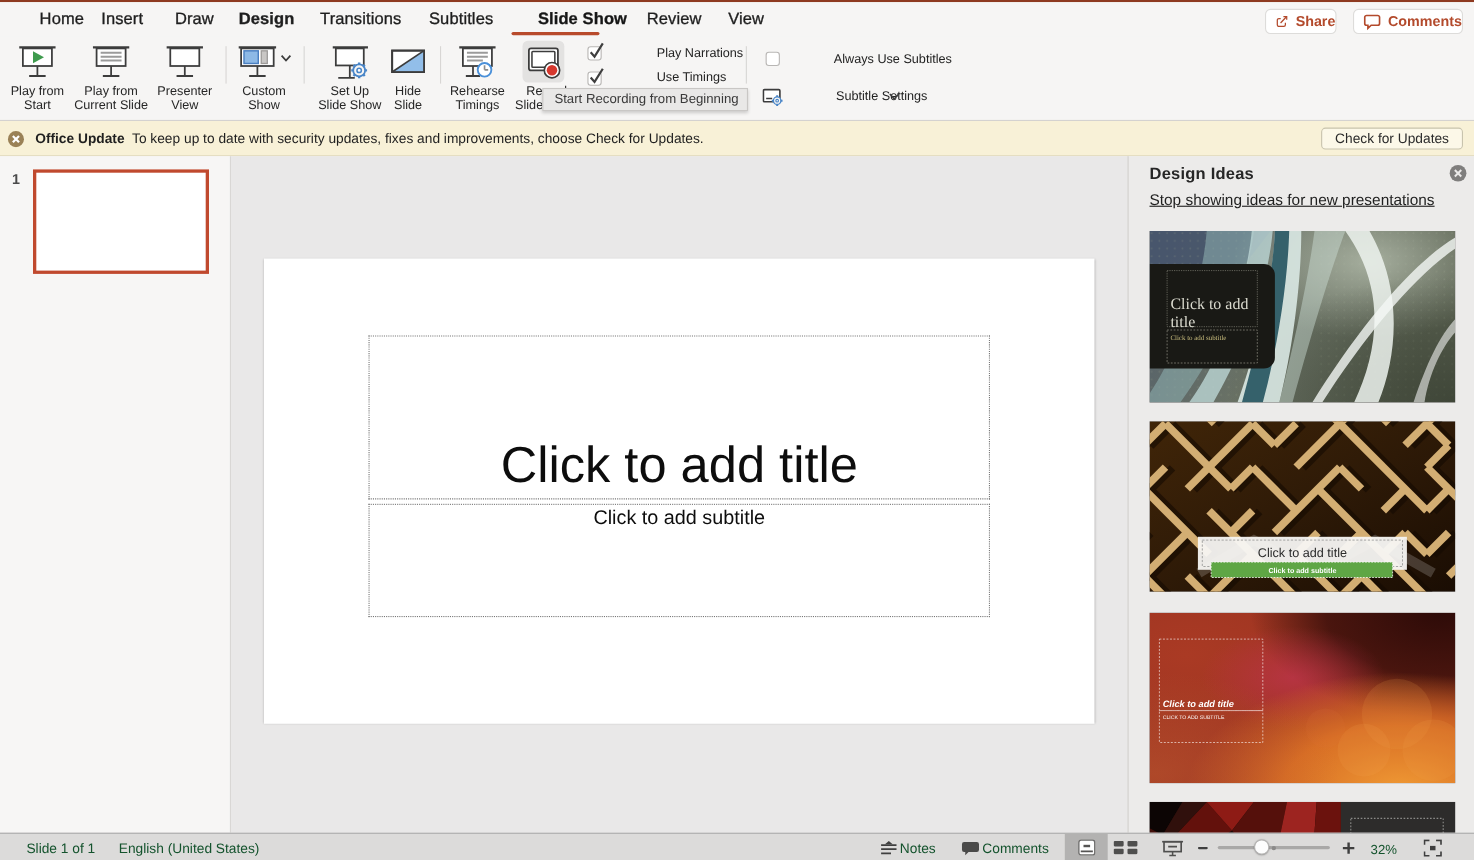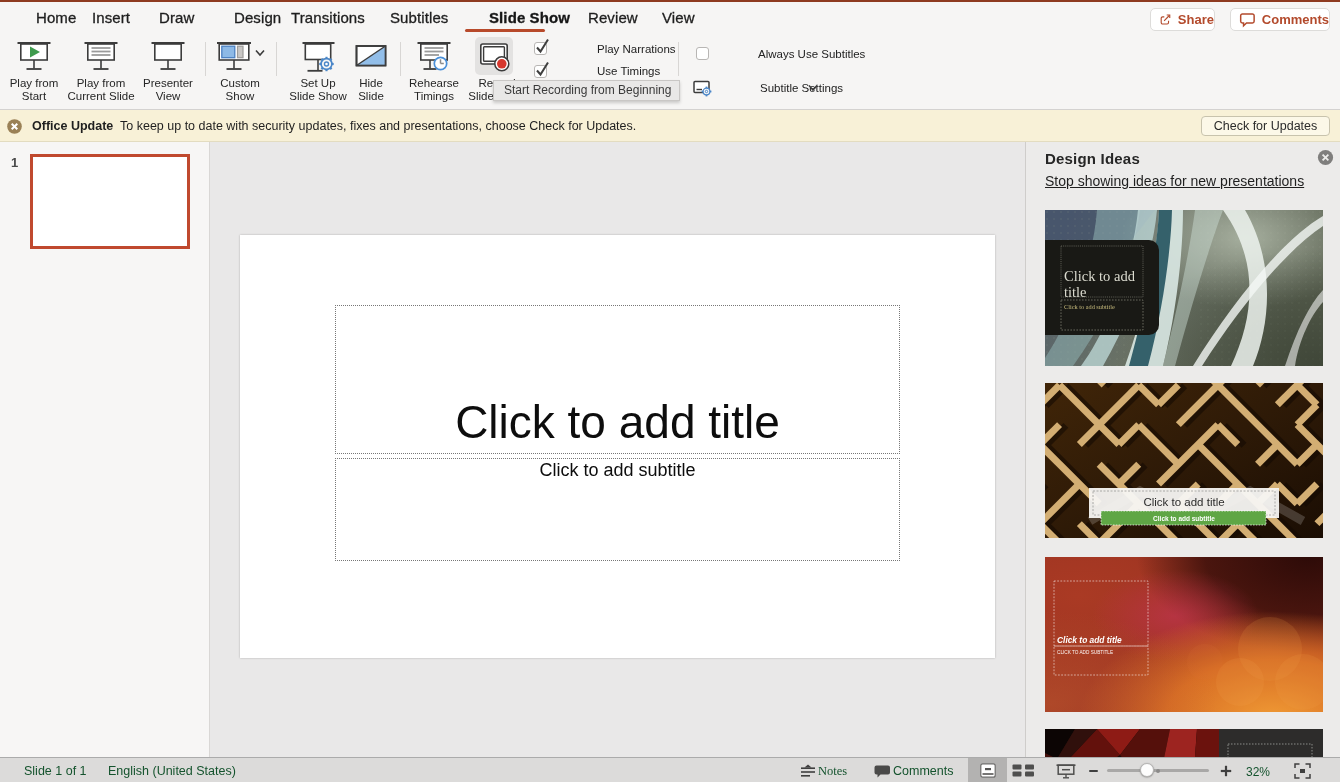--- a/index.html
+++ b/index.html
@@ -35,21 +35,21 @@
 #statusbar .st { position:absolute; top:6px; font-size:12.5px; color:#14532d; }
 .thumb { position:absolute; left:19px; width:278px; background:#888; overflow:hidden; }
 </style>
 </head>
 <body>
 <div class="abs" id="topline"></div>
 <div class="abs" id="menubar">
   <span class="tab" style="left:12px;">Home</span>
   <span class="tab" style="left:68px;">Insert</span>
   <span class="tab" style="left:135px;">Draw</span>
-  <span class="tab" style="left:210px;">Design</span>
+  <span class="tab" style="left:193px;font-weight:bold;">Design</span>
   <span class="tab" style="left:267px;">Transitions</span>
   <span class="tab" style="left:366px;">Subtitles</span>
   <span class="tab sel" style="left:465px;">Slide Show</span>
   <span class="tab" style="left:564px;">Review</span>
   <span class="tab" style="left:638px;">View</span>
   <div class="abs" id="tabunderline"></div>
   <div class="topbtn" style="left:1150px; width:65px;">
     <svg style="margin-left:8px;" width="17" height="17" viewBox="0 0 17 17">
       <path d="M7,5 H4.8 A1.9,1.9 0 0 0 2.9,6.9 V12.6 A1.9,1.9 0 0 0 4.8,14.5 H10.7 A1.9,1.9 0 0 0 12.6,12.6 V10.2" fill="none" stroke="#b34a2c" stroke-width="1.5"></path>
       <line x1="6.8" y1="10.3" x2="13.6" y2="3.2" stroke="#b34a2c" stroke-width="1.5"></line>
@@ -204,21 +204,21 @@
 
   <div class="abs" id="tooltip">Start Recording from Beginning</div>
 </div>
 <div class="abs" id="notify">
   <svg style="position:absolute; left:7px; top:9px;" width="15" height="15" viewBox="0 0 15 15">
     <circle cx="7.5" cy="7.5" r="7.3" fill="#9a8156"></circle>
     <line x1="4.7" y1="4.7" x2="10.3" y2="10.3" stroke="#fff" stroke-width="2"></line>
     <line x1="10.3" y1="4.7" x2="4.7" y2="10.3" stroke="#fff" stroke-width="2"></line>
   </svg>
   <span class="txt" style="left:32px; font-weight:bold;">Office Update</span>
-  <span class="txt" style="left:120px;">To keep up to date with security updates, fixes and presentations, choose Check for Updates.</span>
+  <span class="txt" style="left:120px;">To keep up to date with security updates, fixes and improvements, choose Check for Updates.</span>
   <div id="checkupd">Check for Updates</div>
 </div>
 <div class="abs" id="leftpanel">
   <div style="position:absolute; left:11px; top:13px; font-size:13px; font-weight:bold; color:#4a4a4a;">1</div>
   <div style="position:absolute; left:30px; top:12px; width:160px; height:95px; background:#fff; border:3px solid #c0492e;"></div>
 </div>
 <div class="abs" id="canvas">
   <div id="slide">
     <div class="ph" style="left:95px; top:70px; width:565px; height:149px;"></div>
     <div class="ph" style="left:95px; top:223px; width:565px; height:103px;"></div>
@@ -662,16 +662,16 @@
     <g stroke="#3f3f3f" stroke-width="1.5" fill="none">
       <polyline points="5.5,1 1,1 1,5"></polyline>
       <polyline points="11.5,1 16,1 16,5"></polyline>
       <polyline points="5.5,15 1,15 1,11"></polyline>
       <polyline points="11.5,15 16,15 16,11"></polyline>
     </g>
     <rect x="6" y="6" width="5" height="4" fill="#3f3f3f"></rect>
   </svg>
   <span class="st" style="left:24px;">Slide 1 of 1</span>
   <span class="st" style="left:108px;">English (United States)</span>
-  <span class="st" style="left:818px;font-family:Liberation Serif, serif;">Notes</span>
+  <span class="st" style="left:818px;">Notes</span>
   <span class="st" style="left:893px;">Comments</span>
   <span class="st" style="left:1246px; font-size:12px; top:7px;">32%</span>
 </div>
 
 </body></html>

